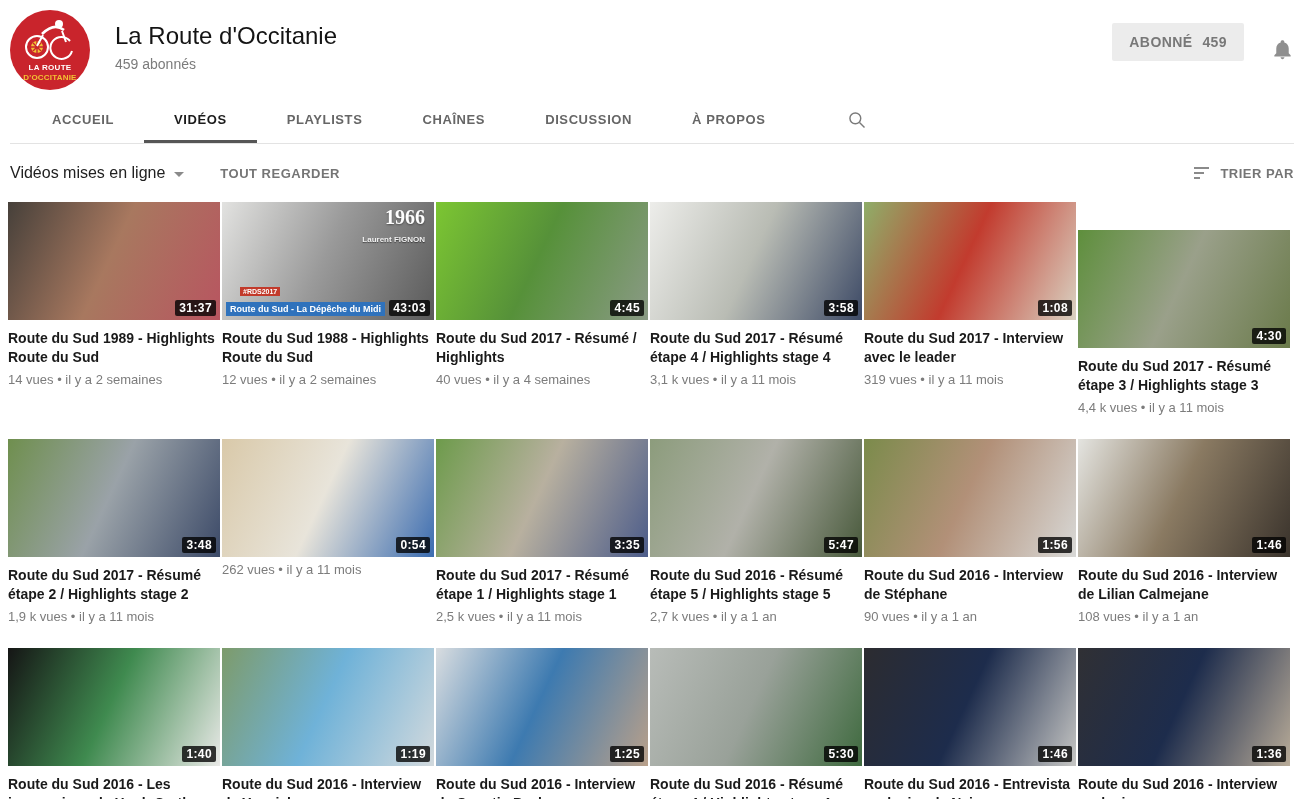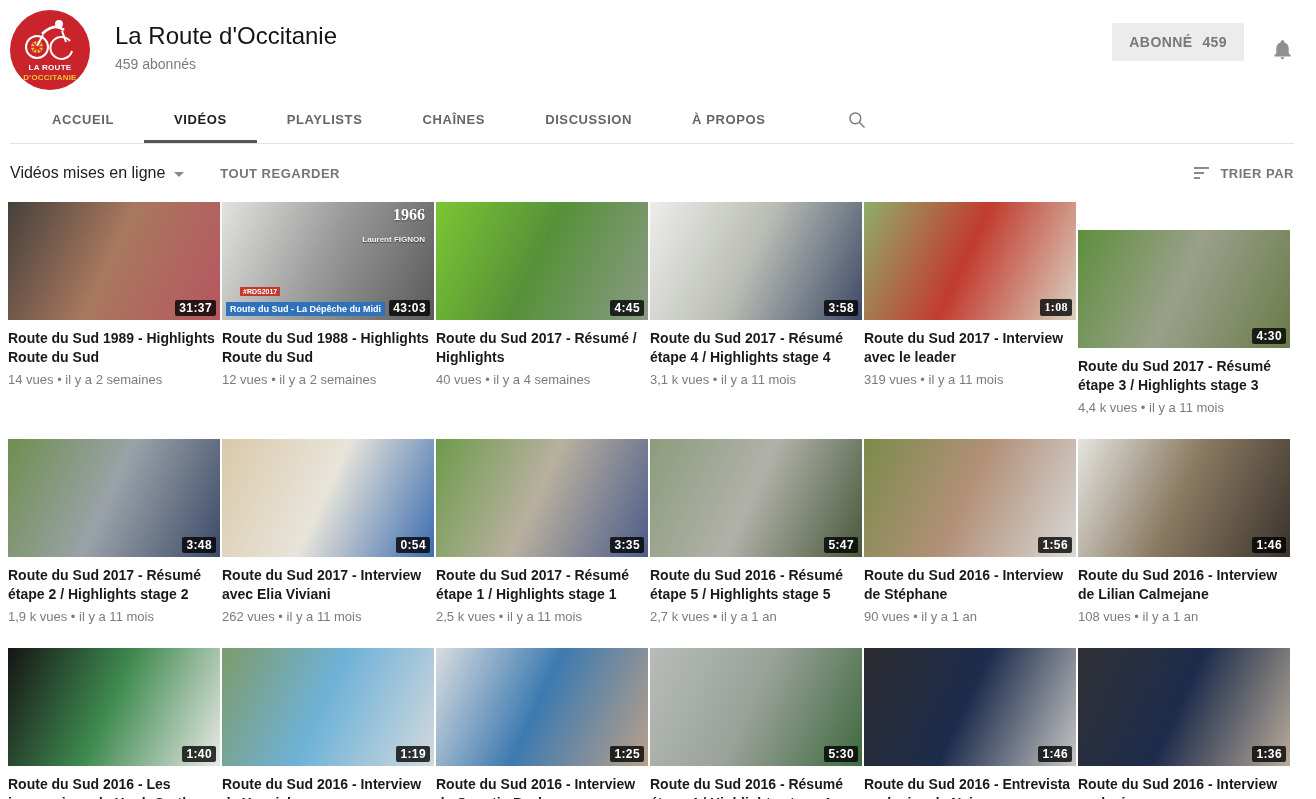--- a/index.html
+++ b/index.html
@@ -82,21 +82,21 @@
     padding:1px 4px; border-radius:2px;
   }
   .v-title {
     margin-top:9px; padding-right:4px;
     font-size:14px; line-height:19px; font-weight:700; color:#1a1a1a;
     max-height:38px; overflow:hidden;
   }
   .v-meta { margin-top:5px; font-size:13px; color:#7c7c7c; }
 
   
-  .ov-year { position:absolute; top:4px; right:9px; color:#fdfdfd; font-size:16px;
+  .ov-year { position:absolute; top:4px; right:9px; color:#fdfdfd; font-size:20px;
     font-weight:700; font-family:"Liberation Serif", serif; text-shadow:0 1px 2px rgba(0,0,0,.4); }
   .ov-name { position:absolute; top:33px; right:9px; color:#f2f2f2; font-size:8px;
     font-weight:700; text-shadow:0 1px 1px rgba(0,0,0,.5); }
   .ov-banner { position:absolute; left:4px; right:28px; bottom:4px; }
   .ov-tag { display:inline-block; background:#c23a2b; color:#fff; font-size:7px;
     font-weight:700; padding:1px 3px; margin-left:14px; }
   .ov-text { background:#2f72bc; color:#fff; font-size:9px; font-weight:700;
     padding:2px 4px; white-space:nowrap; overflow:hidden; }
 </style>
 </head>
@@ -202,21 +202,21 @@
   </div>
     <div class="video-card">
     <div class="thumb" style="background: linear-gradient(115deg, rgb(237, 237, 234) 0%, rgb(185, 188, 180) 48%, rgb(61, 74, 102) 100%);">
 
       <span class="duration">3:58</span>
     </div>
     <div class="v-title">Route du Sud 2017 - Résumé étape 4 / Highlights stage 4</div>
     <div class="v-meta">3,1 k vues • il y a 11 mois</div>
   </div>
     <div class="video-card">
-    <div class="thumb" style="background: linear-gradient(115deg, rgb(143, 174, 105) 0%, rgb(194, 59, 46) 48%, rgb(217, 210, 194) 100%); font-family: Liberation Serif, serif;">
+    <div class="thumb" style="background: linear-gradient(115deg, rgb(143, 174, 105) 0%, rgb(194, 59, 46) 48%, rgb(217, 210, 194) 100%);">
 
       <span class="duration">1:08</span>
     </div>
     <div class="v-title">Route du Sud 2017 - Interview avec le leader</div>
     <div class="v-meta">319 vues • il y a 11 mois</div>
   </div>
     <div class="video-card">
     <div class="thumb" style="background: linear-gradient(115deg, rgb(94, 143, 60) 0%, rgb(154, 160, 138) 48%, rgb(106, 122, 74) 100%); margin-top: 28px;">
 
       <span class="duration">4:30</span>
@@ -230,21 +230,20 @@
       <span class="duration">3:48</span>
     </div>
     <div class="v-title">Route du Sud 2017 - Résumé étape 2 / Highlights stage 2</div>
     <div class="v-meta">1,9 k vues • il y a 11 mois</div>
   </div>
     <div class="video-card">
     <div class="thumb" style="background: linear-gradient(115deg, rgb(217, 201, 169) 0%, rgb(232, 228, 218) 48%, rgb(59, 108, 176) 100%);">
 
       <span class="duration">0:54</span>
     </div>
-    <div class="v-title">Route du Sud 2017 - Interview avec Elia Viviani</div>
     <div class="v-meta">262 vues • il y a 11 mois</div>
   </div>
     <div class="video-card">
     <div class="thumb" style="background: linear-gradient(115deg, rgb(109, 155, 75) 0%, rgb(184, 176, 159) 48%, rgb(76, 92, 138) 100%);">
 
       <span class="duration">3:35</span>
     </div>
     <div class="v-title">Route du Sud 2017 - Résumé étape 1 / Highlights stage 1</div>
     <div class="v-meta">2,5 k vues • il y a 11 mois</div>
   </div>

